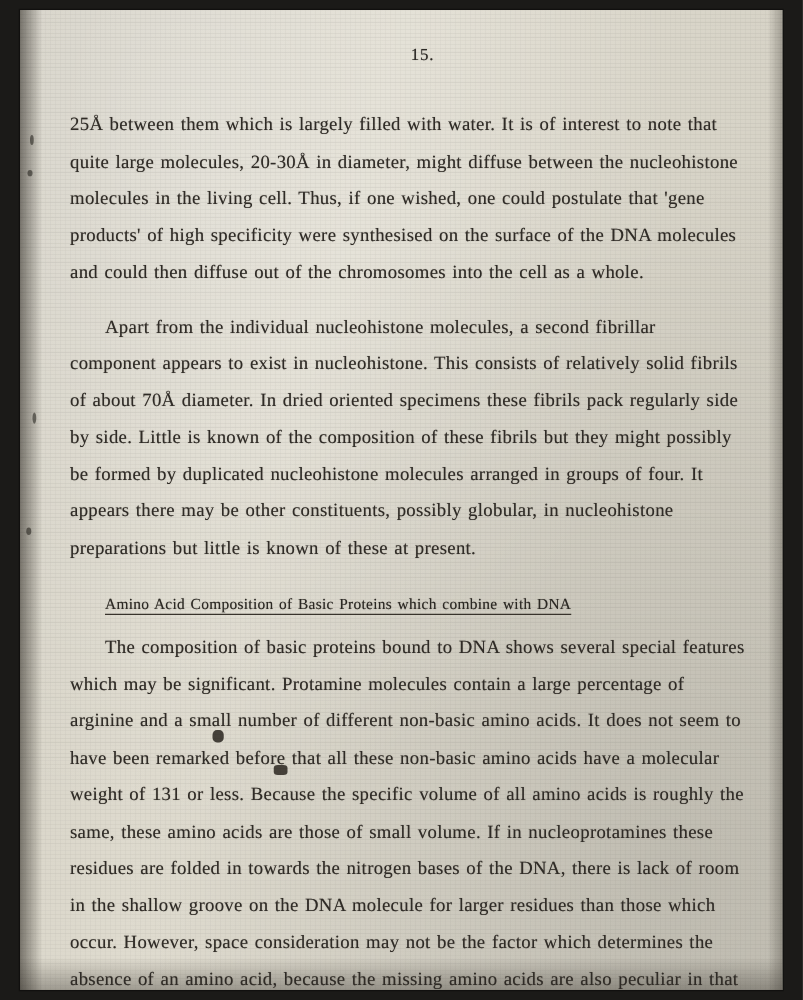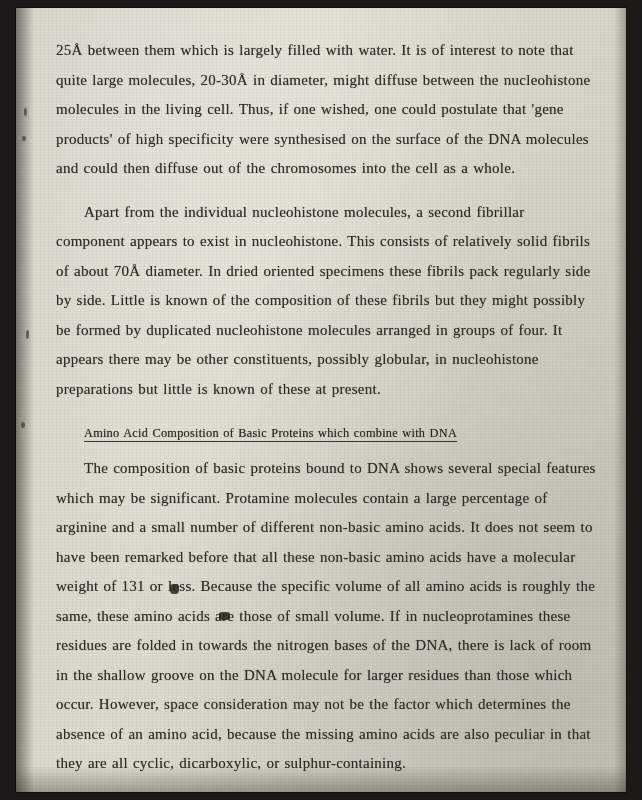--- a/index.html
+++ b/index.html
@@ -146,20 +146,21 @@
     <div class="edge-shadow-right"></div>
     <div class="edge-shadow-bottom"></div>
 
     <div class="speck p1"></div>
     <div class="speck p2"></div>
     <div class="speck p3"></div>
     <div class="speck p4"></div>
 
     <div class="content">
 
+      <div class="page-number">15.</div>
 
       <div class="block">
         <p class="para"><span>25Å between them which is largely filled with water.  It is of interest to note that quite large molecules,  20-30Å in diameter, might diffuse between the nucleohistone molecules in the living cell.  Thus, if one wished, one could postulate that 'gene products' of high specificity were synthesised on the surface of the DNA molecules and could then diffuse out of the chromosomes into the cell as a whole.</span></p>
       </div>
 
       <div class="gap"></div>
 
       <div class="block">
         <p class="para"><span class="indent"></span><span>Apart from the individual nucleohistone molecules, a second fibrillar component appears to exist in nucleohistone.  This consists of relatively solid fibrils of about 70Å diameter.  In dried oriented specimens these fibrils pack regularly side by side. Little is known of the composition of these fibrils but they might possibly be formed by duplicated nucleohistone molecules arranged in groups of four.  It appears there may be other constituents, possibly globular, in nucleohistone preparations but little is known of these at present.</span></p>
       </div>

